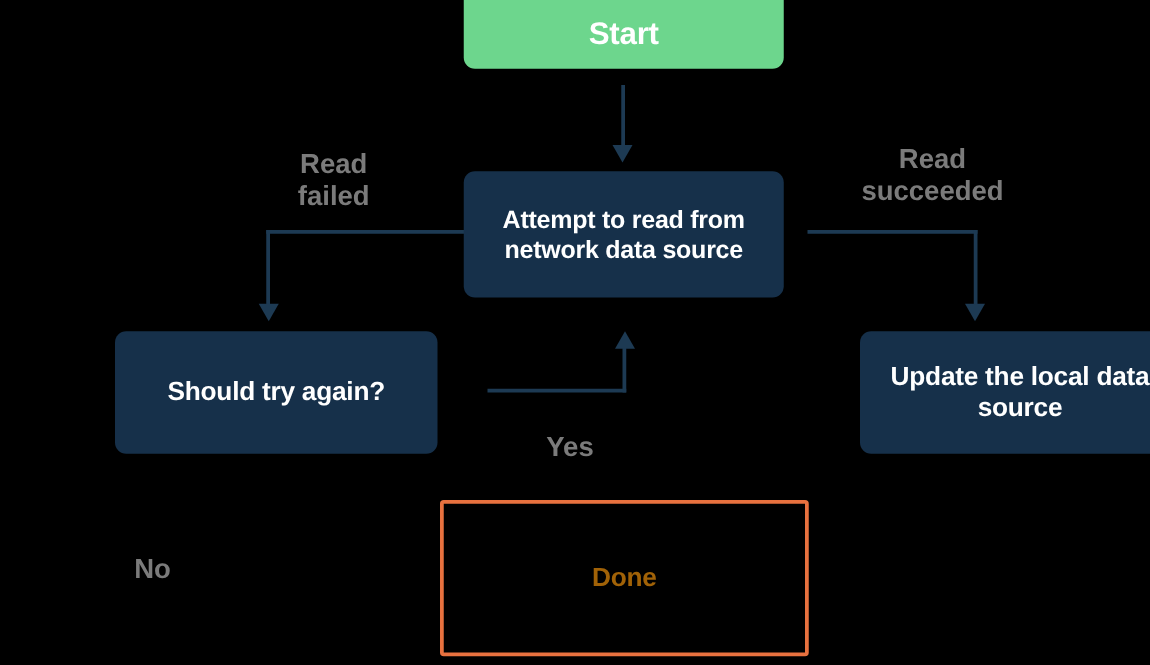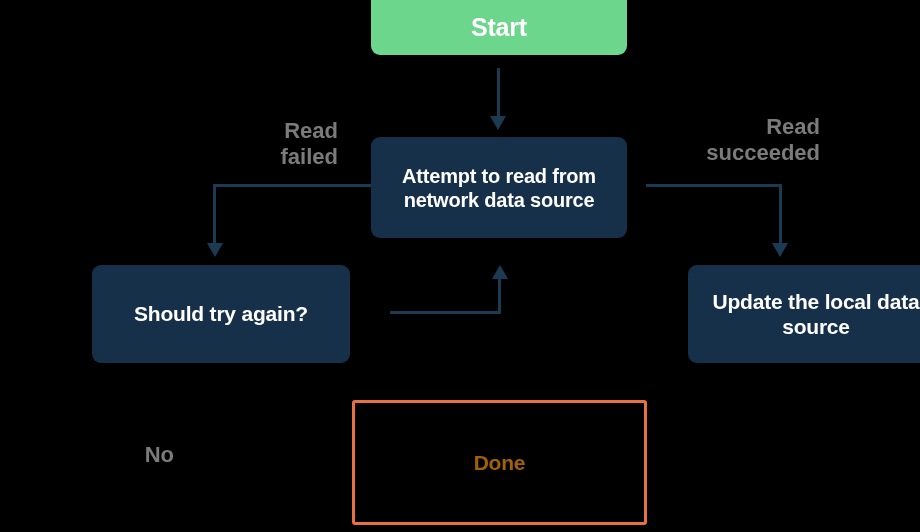--- a/index.html
+++ b/index.html
@@ -82,21 +82,21 @@
     font-size: 21px;
   }
 
   
   .edge-label {
     position: absolute;
     color: #7b7b7b;
     font-weight: bold;
     font-size: 22px;
     line-height: 1.18;
-    text-align: right;
+    text-align: center;
     white-space: pre-line;
   }
   .lbl-read-failed   { left: 196px; top: 118px; width: 142px; }
   .lbl-read-ok       { left: 672px; top: 114px; width: 148px; }
   .lbl-yes           { left: 404px; top: 345px; width: 104px; }
   .lbl-no            { left: 70px;  top: 442px; width: 104px; }
 
   
   .seg {
     position: absolute;
@@ -140,20 +140,21 @@
   <div class="seg seg-h" style="left:390px; top:311px; width:111px;"></div>
   <div class="seg seg-v" style="left:498px; top:278px; height:36px;"></div>
   <div class="arrowhead arrow-up" style="left:492px; top:265px;"></div>
 
   <div class="edge-label lbl-read-failed">Read
 failed</div>
 
   <div class="edge-label lbl-read-ok">Read
 succeeded</div>
 
+  <div class="edge-label lbl-yes">Yes</div>
 
   <div class="edge-label lbl-no">No</div>
 
   <div class="node node-start">Start</div>
 
   <div class="node node-attempt">Attempt to read from network data source</div>
 
   <div class="node node-retry">Should try again?</div>
 
   <div class="node node-update">Update the local data source</div>

